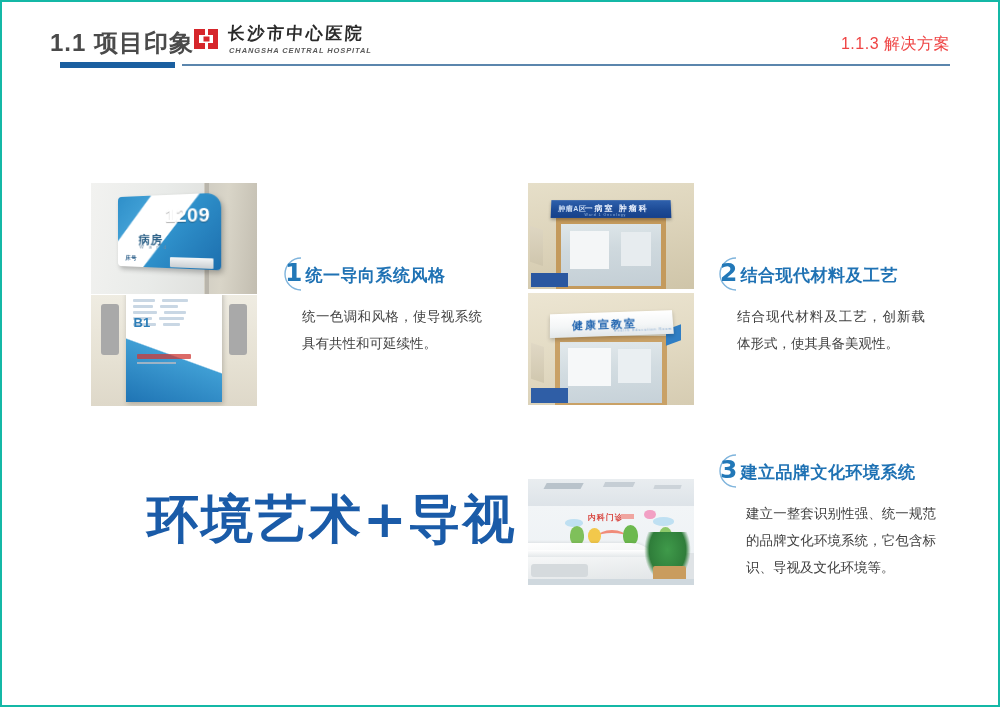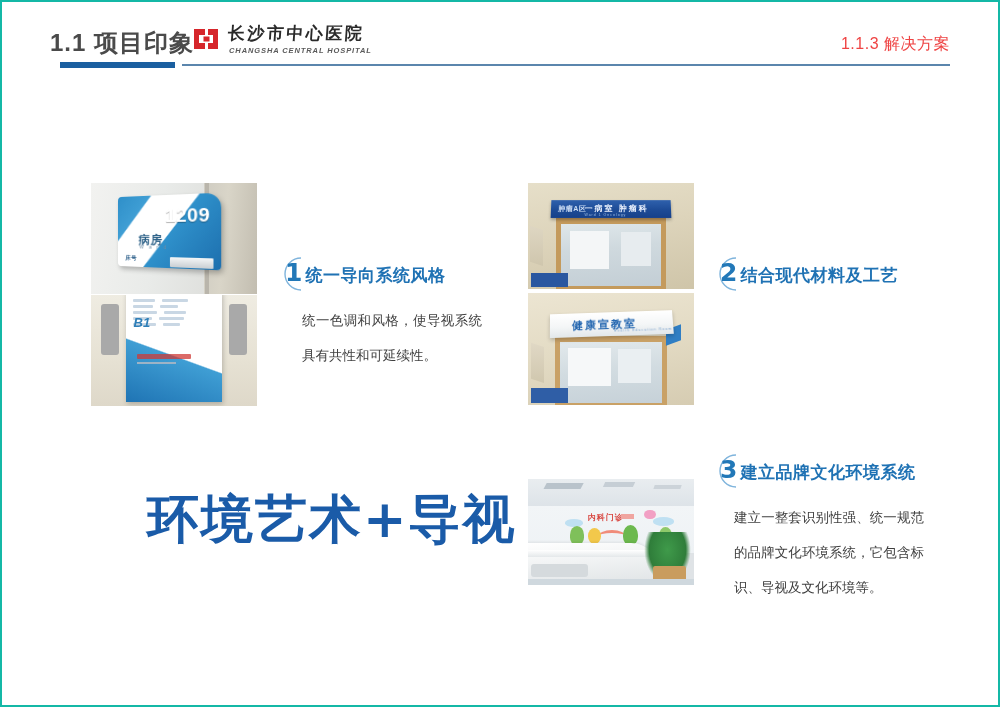--- a/index.html
+++ b/index.html
@@ -94,21 +94,21 @@
     background: #dfe3e6;
   }
 
   
   #photo-ward-sign {
     left: 89px; top: 181px;
     width: 166px; height: 111px;
   }
   #photo-directory {
     left: 89px; top: 293px;
-    width: 166px; height: 111px; font-style: italic;
+    width: 166px; height: 111px;
   }
   
   #photo-ward-door {
     left: 526px; top: 181px;
     width: 166px; height: 106px;
   }
   #photo-health-room {
     left: 526px; top: 291px;
     width: 166px; height: 112px;
   }
@@ -292,32 +292,32 @@
     font-size: 17px;
     font-weight: 700;
     color: #1f72b4;
     letter-spacing: .5px;
     white-space: nowrap;
     line-height: 1;
   }
   .item-body {
     margin-top: 11px;
     font-size: 13.5px;
-    line-height: 35px;
+    line-height: 27px;
     color: #3f3f3f;
     text-align: justify;
     text-justify: inter-character;
   }
 
   #item-1 { left: 275px; top: 258px; width: 215px; }
   #item-1 .item-body { margin-left: 25px; width: 180px; }
   #item-2 { left: 710px; top: 258px; width: 220px; }
   #item-2 .item-body { margin-left: 25px; width: 188px; }
   #item-3 { left: 710px; top: 455px; width: 228px; }
-  #item-3 .item-body { margin-left: 22px; width: 190px; }
+  #item-3 .item-body { margin-left: 34px; width: 190px; }
 
   
   #headline {
     position: absolute;
     left: 145px; top: 483px;
     font-size: 52px;
     font-weight: 700;
     color: #1a5ba8;
     letter-spacing: 2px;
     white-space: nowrap;
@@ -459,20 +459,21 @@
   </div>
 
   <div class="item" id="item-2">
     <div class="item-head">
       <svg class="item-arc" viewBox="0 0 34 36">
         <path d="M24 2 A 16 16 0 1 0 24 34" fill="none" stroke="#7fb4dc" stroke-width="1.4"></path>
       </svg>
       <span class="item-num">2</span>
       <span class="item-title">结合现代材料及工艺</span>
     </div>
+    <div class="item-body">结合现代材料及工艺，创新载体形式，使其具备美观性。</div>
   </div>
 
   <div class="item" id="item-3">
     <div class="item-head">
       <svg class="item-arc" viewBox="0 0 34 36">
         <path d="M24 2 A 16 16 0 1 0 24 34" fill="none" stroke="#7fb4dc" stroke-width="1.4"></path>
       </svg>
       <span class="item-num">3</span>
       <span class="item-title">建立品牌文化环境系统</span>
     </div>

